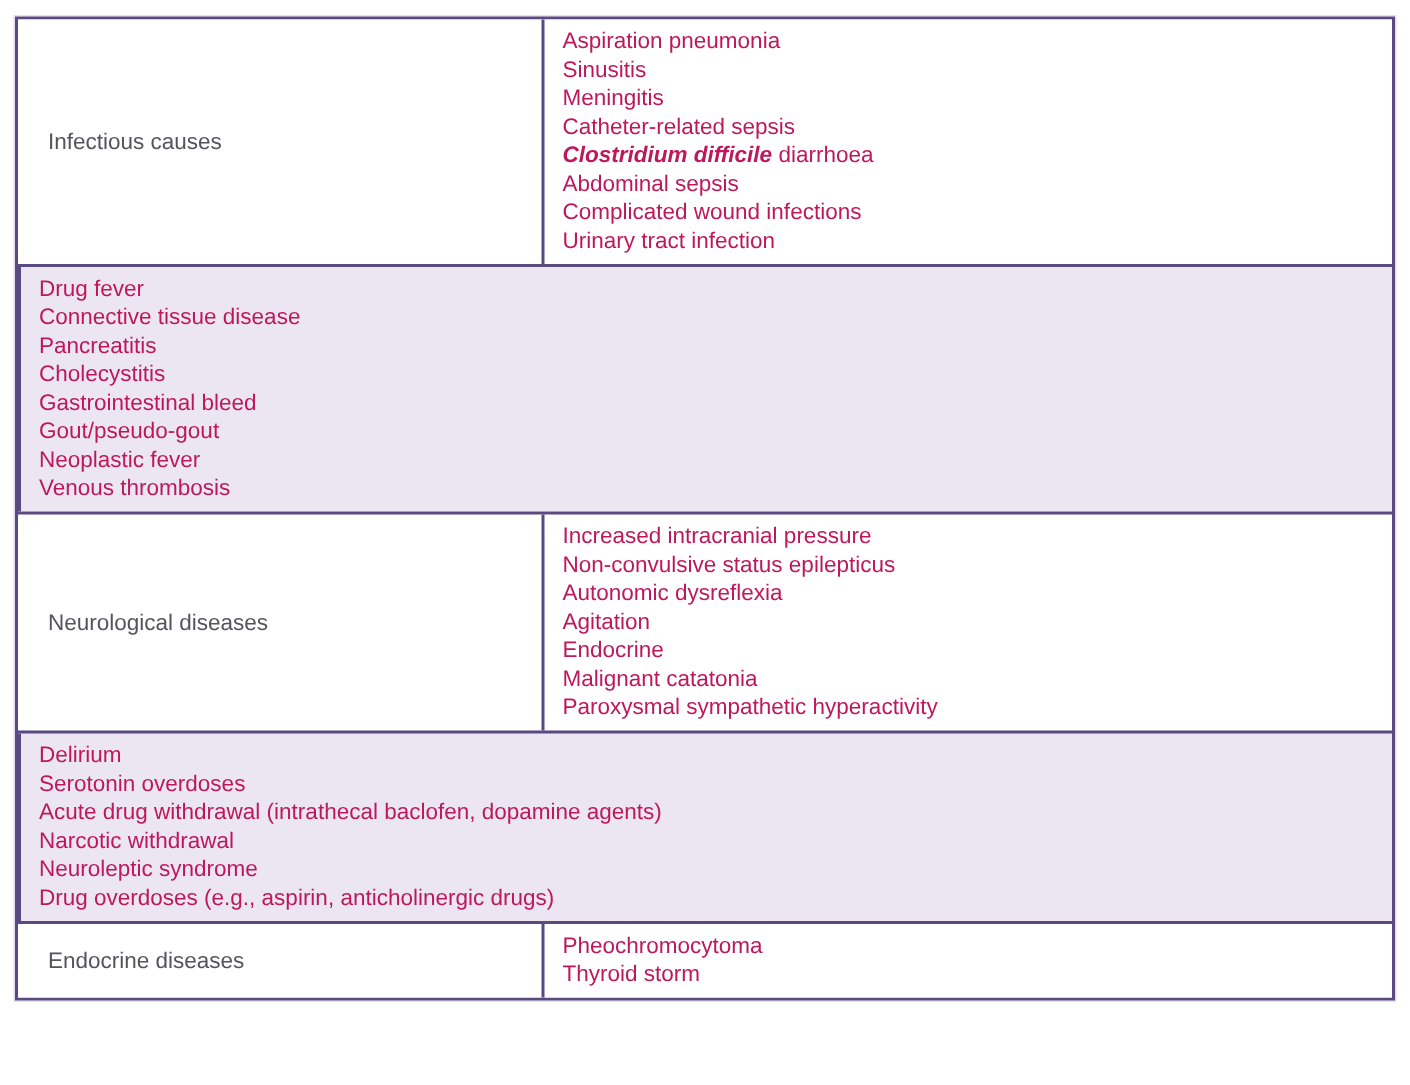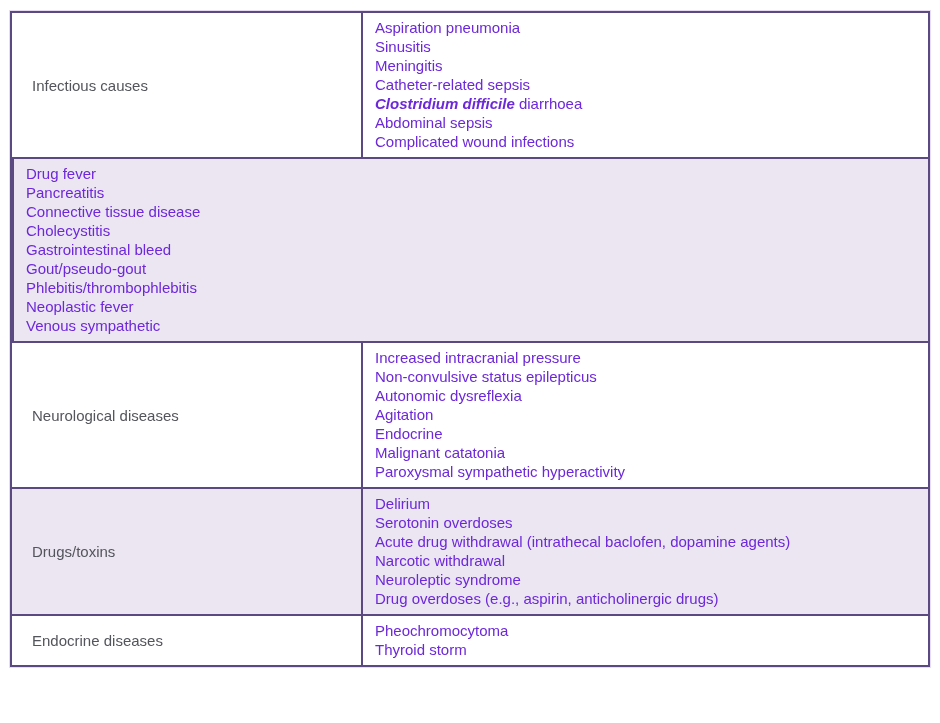--- a/index.html
+++ b/index.html
@@ -48,21 +48,21 @@
     color: #54555c;
   }
   .items-cell {
     flex: 1 1 auto;
     border-left: 2px solid #5b4982;
     padding: 5px 12px 6px 12px;
   }
   .item-line {
     font-size: 15px;
     line-height: 19px;
-    color: #6d28d9;
+    color: #be185d;
     white-space: nowrap;
   }
   .italic {
     font-style: italic;
     font-weight: bold;
   }
 </style>
 </head>
 <body>
 
@@ -72,56 +72,53 @@
       <span class="category-label">Infectious causes</span>
     </div>
     <div class="cell items-cell">
         <div class="item-line">Aspiration pneumonia</div>
         <div class="item-line">Sinusitis</div>
         <div class="item-line">Meningitis</div>
         <div class="item-line">Catheter-related sepsis</div>
         <div class="item-line"><span class="italic">Clostridium difficile</span><span> diarrhoea</span></div>
         <div class="item-line">Abdominal sepsis</div>
         <div class="item-line">Complicated wound infections</div>
+        <div class="item-line">Urinary tract infection</div>
       </div>
   </div>
 
   <div class="row shaded">
     <div class="cell items-cell">
         <div class="item-line">Drug fever</div>
+        <div class="item-line">Connective tissue disease</div>
         <div class="item-line">Pancreatitis</div>
-        <div class="item-line">Connective tissue disease</div>
         <div class="item-line">Cholecystitis</div>
         <div class="item-line">Gastrointestinal bleed</div>
         <div class="item-line">Gout/pseudo-gout</div>
-        <div class="item-line">Phlebitis/thrombophlebitis</div>
         <div class="item-line">Neoplastic fever</div>
-        <div class="item-line">Venous sympathetic</div>
+        <div class="item-line">Venous thrombosis</div>
       </div>
   </div>
 
   <div class="row">
     <div class="cell category-cell">
       <span class="category-label">Neurological diseases</span>
     </div>
     <div class="cell items-cell">
         <div class="item-line">Increased intracranial pressure</div>
         <div class="item-line">Non-convulsive status epilepticus</div>
         <div class="item-line">Autonomic dysreflexia</div>
         <div class="item-line">Agitation</div>
         <div class="item-line">Endocrine</div>
         <div class="item-line">Malignant catatonia</div>
         <div class="item-line">Paroxysmal sympathetic hyperactivity</div>
       </div>
   </div>
 
   <div class="row shaded">
-    <div class="cell category-cell">
-      <span class="category-label">Drugs/toxins</span>
-    </div>
     <div class="cell items-cell">
         <div class="item-line">Delirium</div>
         <div class="item-line">Serotonin overdoses</div>
         <div class="item-line">Acute drug withdrawal (intrathecal baclofen, dopamine agents)</div>
         <div class="item-line">Narcotic withdrawal</div>
         <div class="item-line">Neuroleptic syndrome</div>
         <div class="item-line">Drug overdoses (e.g., aspirin, anticholinergic drugs)</div>
       </div>
   </div>
 

